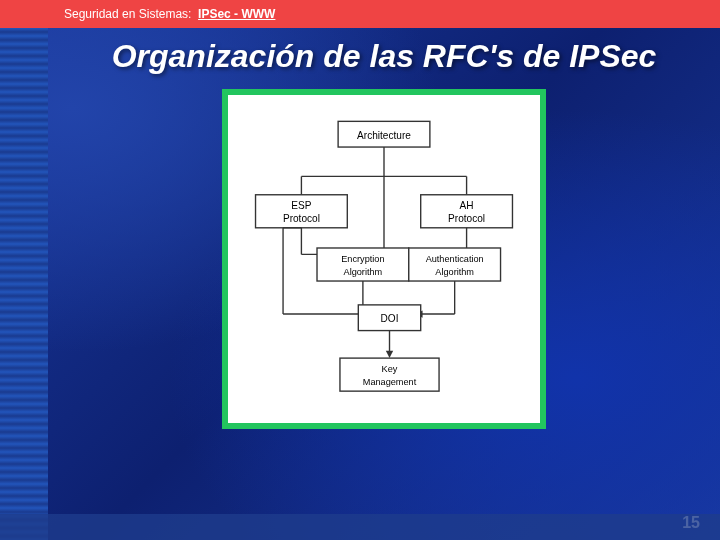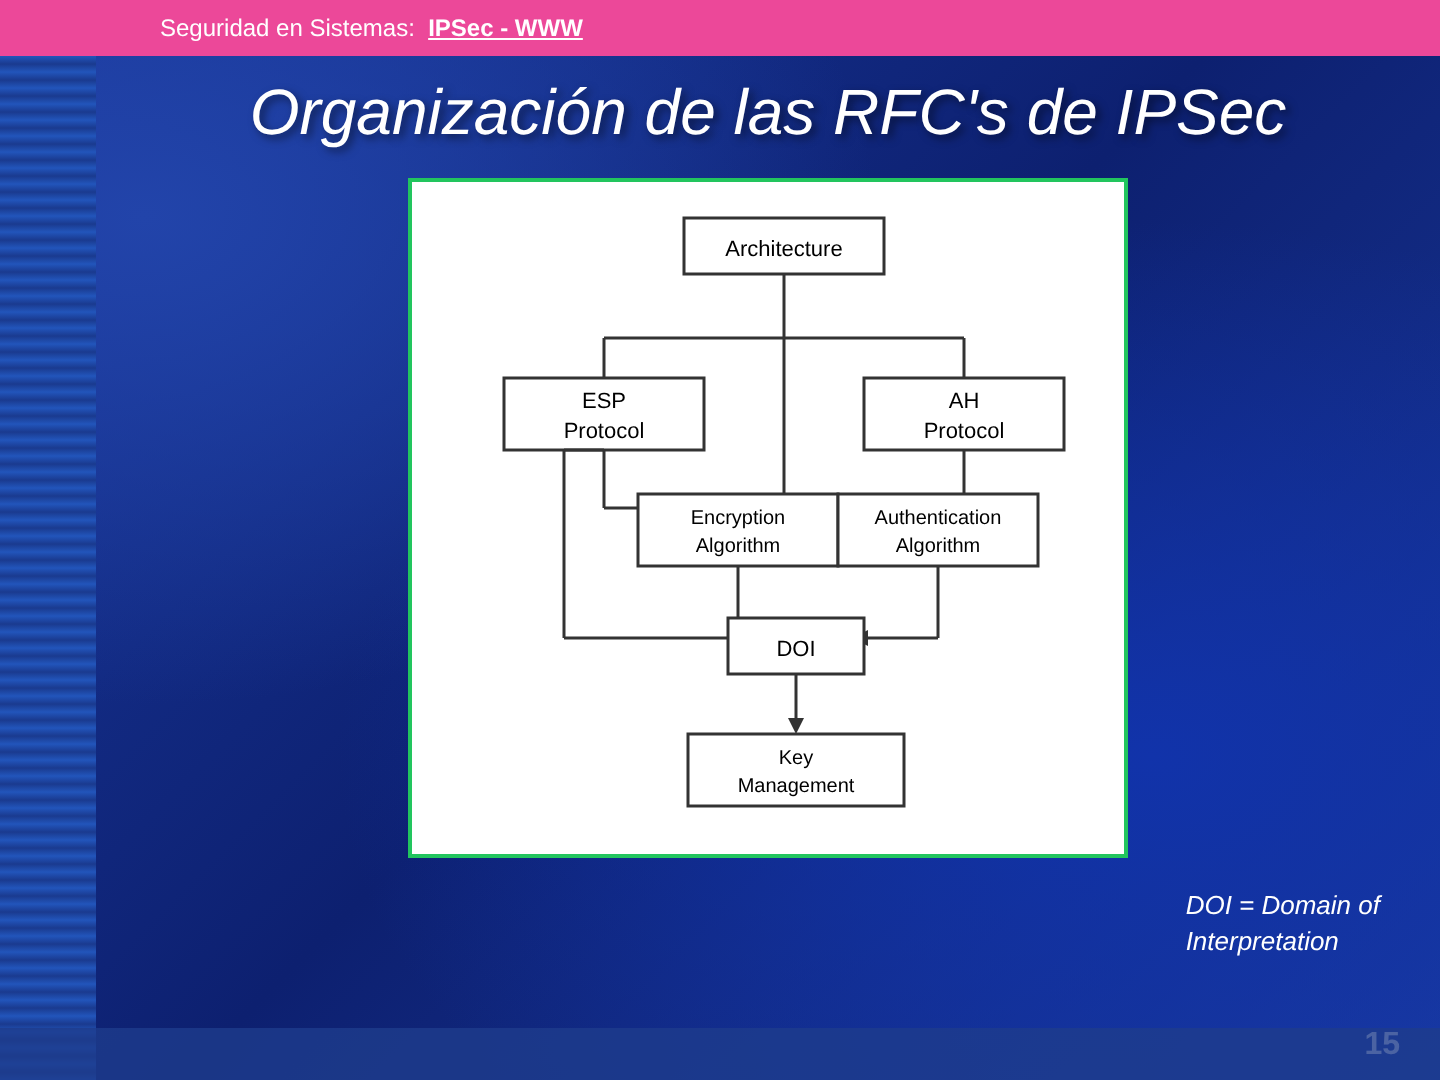--- a/index.html
+++ b/index.html
@@ -38,24 +38,24 @@
       z-index: 1;
     }
 
     
     .header-bar {
       position: absolute;
       top: 0;
       left: 0;
       width: 100%;
       height: 28px;
-      background: #ec4899;
+      background: #ef4444;
       display: flex;
       align-items: center;
-      padding-left: 80px;
+      padding-left: 64px;
       z-index: 2;
     }
 
     .header-text {
       font-size: 12px;
       color: #ffffff;
     }
 
     .header-text em {
       font-style: normal;
@@ -73,33 +73,33 @@
       display: flex;
       flex-direction: column;
       align-items: center;
       padding: 10px 20px;
       z-index: 2;
     }
 
     
     .slide-title {
       font-size: 32px;
-      font-weight: normal;
+      font-weight: bold;
       color: #ffffff;
       text-align: center;
       margin-bottom: 14px;
       font-style: italic;
       text-shadow: 2px 2px 4px rgba(0,0,0,0.5);
     }
 
     
     .diagram-area {
       background: #ffffff;
-      border: 2px solid #22c55e;
-      width: 360px;
+      border: 6px solid #22c55e;
+      width: 324px;
       height: 340px;
       position: relative;
       display: flex;
       align-items: center;
       justify-content: flex-end;
     }
 
     
     .diagram-svg {
       width: 340px;
@@ -218,21 +218,17 @@
 
       <line x1="176" y1="238" x2="176" y2="262" stroke="#333" stroke-width="1.5"></line>
       <polygon points="172,260 176,268 180,260" fill="#333"></polygon>
 
       <rect x="122" y="268" width="108" height="36" fill="white" stroke="#333" stroke-width="1.5"></rect>
       <text x="176" y="283" text-anchor="middle" font-size="10" font-family="Arial">Key</text>
       <text x="176" y="297" text-anchor="middle" font-size="10" font-family="Arial">Management</text>
     </svg>
   </div>
 
-  <div class="doi-note">
-    <span>DOI = Domain of</span><br>
-    <span>Interpretation</span>
-  </div>
 </div>
 
 <div class="bottom-bar"></div>
 
 <div class="page-number">15</div>
 
 </body></html>

